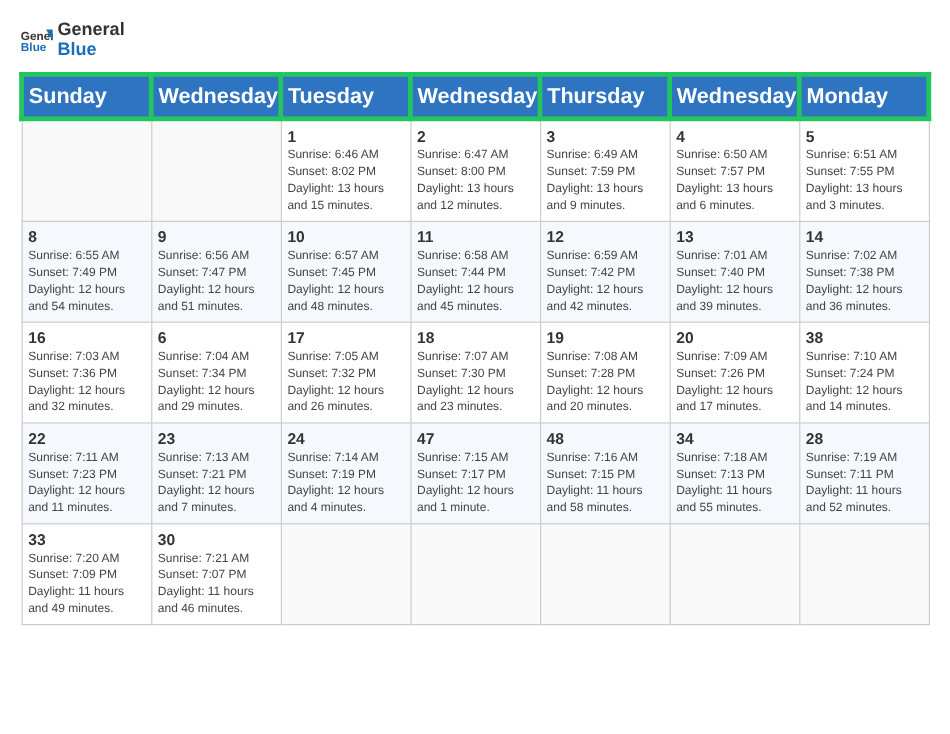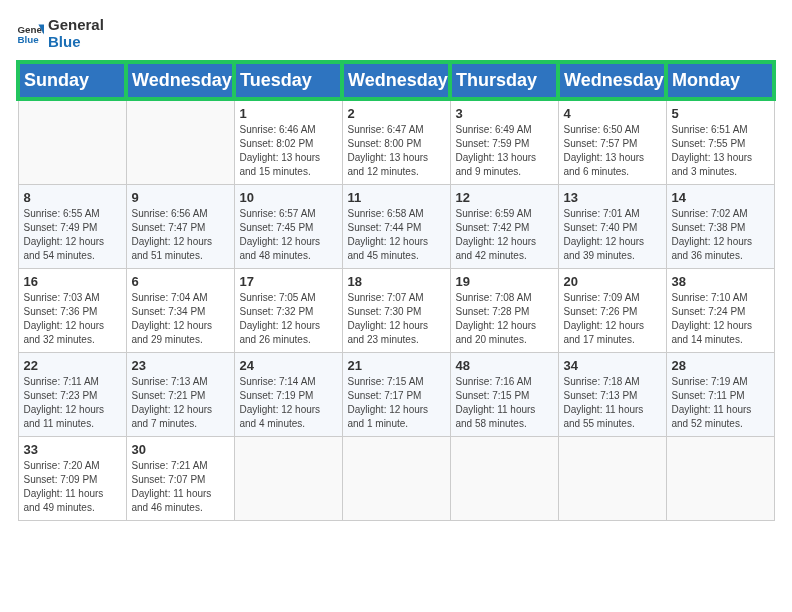--- a/index.html
+++ b/index.html
@@ -290,21 +290,21 @@
         </td>
         <td>
           <div class="day-num">24</div>
         <div class="day-info">
           Sunrise: 7:14 AM<br>
           Sunset: 7:19 PM<br>
           Daylight: 12 hours and 4 minutes.
         </div>
         </td>
         <td>
-          <div class="day-num">21</div>
+          <div class="day-num">47</div>
         <div class="day-info">
           Sunrise: 7:15 AM<br>
           Sunset: 7:17 PM<br>
           Daylight: 12 hours and 1 minute.
         </div>
         </td>
         <td>
           <div class="day-num">48</div>
         <div class="day-info">
           Sunrise: 7:16 AM<br>

